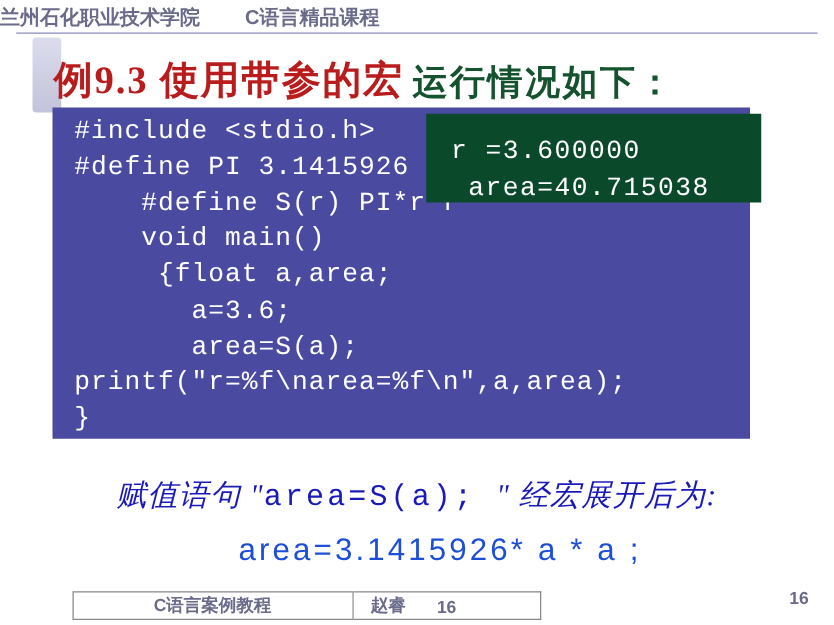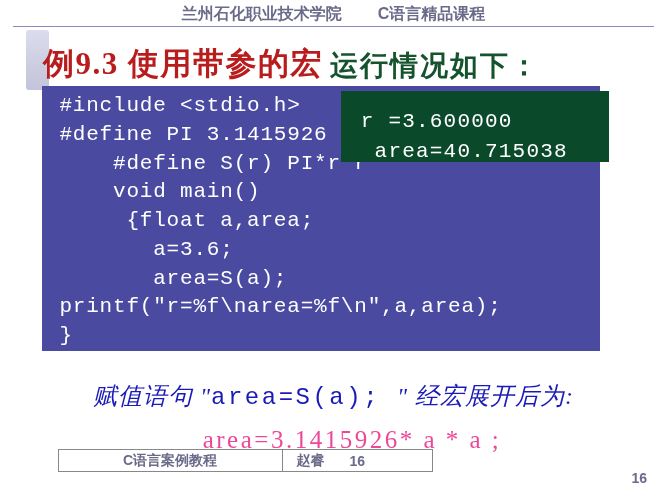--- a/index.html
+++ b/index.html
@@ -16,21 +16,20 @@
     width: 667px;
     height: 500px;
     background: #fff;
   }
   .header {
     position: absolute;
     top: 4px;
     left: 0;
     width: 100%;
     display: flex;
-    justify-content: center;
     gap: 36px;
     font-family: "SimHei", "黑体", sans-serif;
     font-size: 16px;
     font-weight: bold;
     color: #6a6a8a;
   }
   .header-underline {
     position: absolute;
     top: 26px;
     left: 2%;
@@ -105,29 +104,29 @@
     letter-spacing: 1px;
     font-style: italic;
   }
   .expl1 .ascii {
     font-family: "Courier New", monospace;
     letter-spacing: 2.5px;
     font-style: normal;
   }
   .expl2 {
     margin-top: 14px;
-    font-family: Liberation Serif, serif;
+    font-family: Liberation Sans, sans-serif;
     font-size: 25px;
-    color: #ec4899;
+    color: #1d4ed8;
     letter-spacing: 2.5px;
     margin-left: 37px;
   }
   .footer {
     position: absolute;
-    bottom: 28px;
+    bottom: 4px;
     left: 50%;
     transform: translateX(-50%);
     width: 552px;
     height: 23px;
     display: flex;
   }
   .footer-cell {
     border: 1px solid #888;
     display: flex;
     align-items: center;

